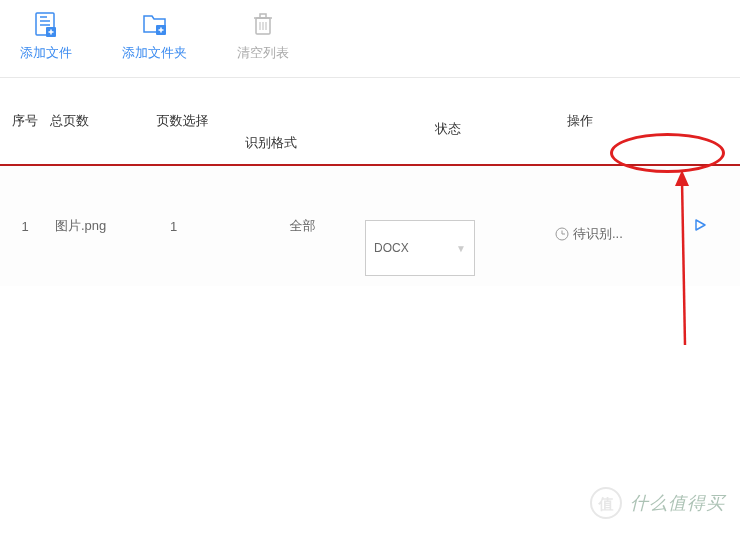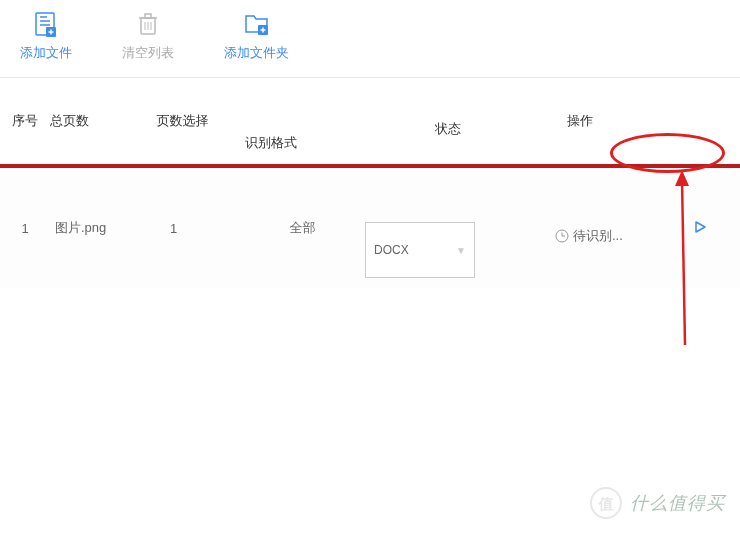--- a/index.html
+++ b/index.html
@@ -41,21 +41,21 @@
       font-size: 13px;
       color: #3d8cf0;
     }
     .toolbar-label.disabled {
       color: #aaa;
     }
     .table-header {
       display: flex;
       align-items: center;
       padding: 12px 0;
-      border-bottom: 4px solid #b91c1c;
+      border-bottom: 2px solid #b91c1c;
       font-size: 13px;
       color: #333;
     }
     .table-row {
       display: flex;
       align-items: center;
       padding: 10px 0;
       font-size: 13px;
       color: #666;
       background: #fdfdfd;
@@ -143,41 +143,41 @@
         <line x1="19" y1="19.5" x2="19" y2="24.5" stroke="#fff" stroke-width="1.5"></line>
         <line x1="16.5" y1="22" x2="21.5" y2="22" stroke="#fff" stroke-width="1.5"></line>
       </svg>
     </div>
     <span class="toolbar-label">添加文件</span>
   </div>
 
   <div class="toolbar-item">
     <div class="toolbar-icon">
       <svg width="28" height="28" viewBox="0 0 28 28">
+        <path d="M3 6 L3 22 L24 22 L24 9 L13 9 L11 6 Z" fill="none" stroke="#3d8cf0" stroke-width="1.5"></path>
+        <rect x="15" y="15" width="10" height="10" rx="1" fill="#3d8cf0"></rect>
+        <line x1="20" y1="17.5" x2="20" y2="22.5" stroke="#fff" stroke-width="1.5"></line>
+        <line x1="17.5" y1="20" x2="22.5" y2="20" stroke="#fff" stroke-width="1.5"></line>
+      </svg>
+    </div>
+    <span class="toolbar-label">添加文件夹</span>
+  </div>
+
+  <div class="toolbar-item">
+    <div class="toolbar-icon">
+      <svg width="28" height="28" viewBox="0 0 28 28">
         <rect x="7" y="8" width="14" height="16" rx="1" fill="none" stroke="#bbb" stroke-width="1.5"></rect>
         <line x1="5" y1="8" x2="23" y2="8" stroke="#bbb" stroke-width="1.5"></line>
         <rect x="11" y="4" width="6" height="4" fill="none" stroke="#bbb" stroke-width="1.5"></rect>
         <line x1="11" y1="12" x2="11" y2="20" stroke="#bbb" stroke-width="1"></line>
         <line x1="14" y1="12" x2="14" y2="20" stroke="#bbb" stroke-width="1"></line>
         <line x1="17" y1="12" x2="17" y2="20" stroke="#bbb" stroke-width="1"></line>
       </svg>
     </div>
     <span class="toolbar-label disabled">清空列表</span>
-  </div>
-
-  <div class="toolbar-item">
-    <div class="toolbar-icon">
-      <svg width="28" height="28" viewBox="0 0 28 28">
-        <path d="M3 6 L3 22 L24 22 L24 9 L13 9 L11 6 Z" fill="none" stroke="#3d8cf0" stroke-width="1.5"></path>
-        <rect x="15" y="15" width="10" height="10" rx="1" fill="#3d8cf0"></rect>
-        <line x1="20" y1="17.5" x2="20" y2="22.5" stroke="#fff" stroke-width="1.5"></line>
-        <line x1="17.5" y1="20" x2="22.5" y2="20" stroke="#fff" stroke-width="1.5"></line>
-      </svg>
-    </div>
-    <span class="toolbar-label">添加文件夹</span>
   </div>
 </div>
 
 <div class="table-header">
   <div class="col-index">序号</div>
   <div class="col-pages">总页数</div>
   <div class="col-pagesel">页数选择</div>
   <div class="col-format">识别格式</div>
   <div class="col-status">状态</div>
   <div class="col-action">操作</div>

